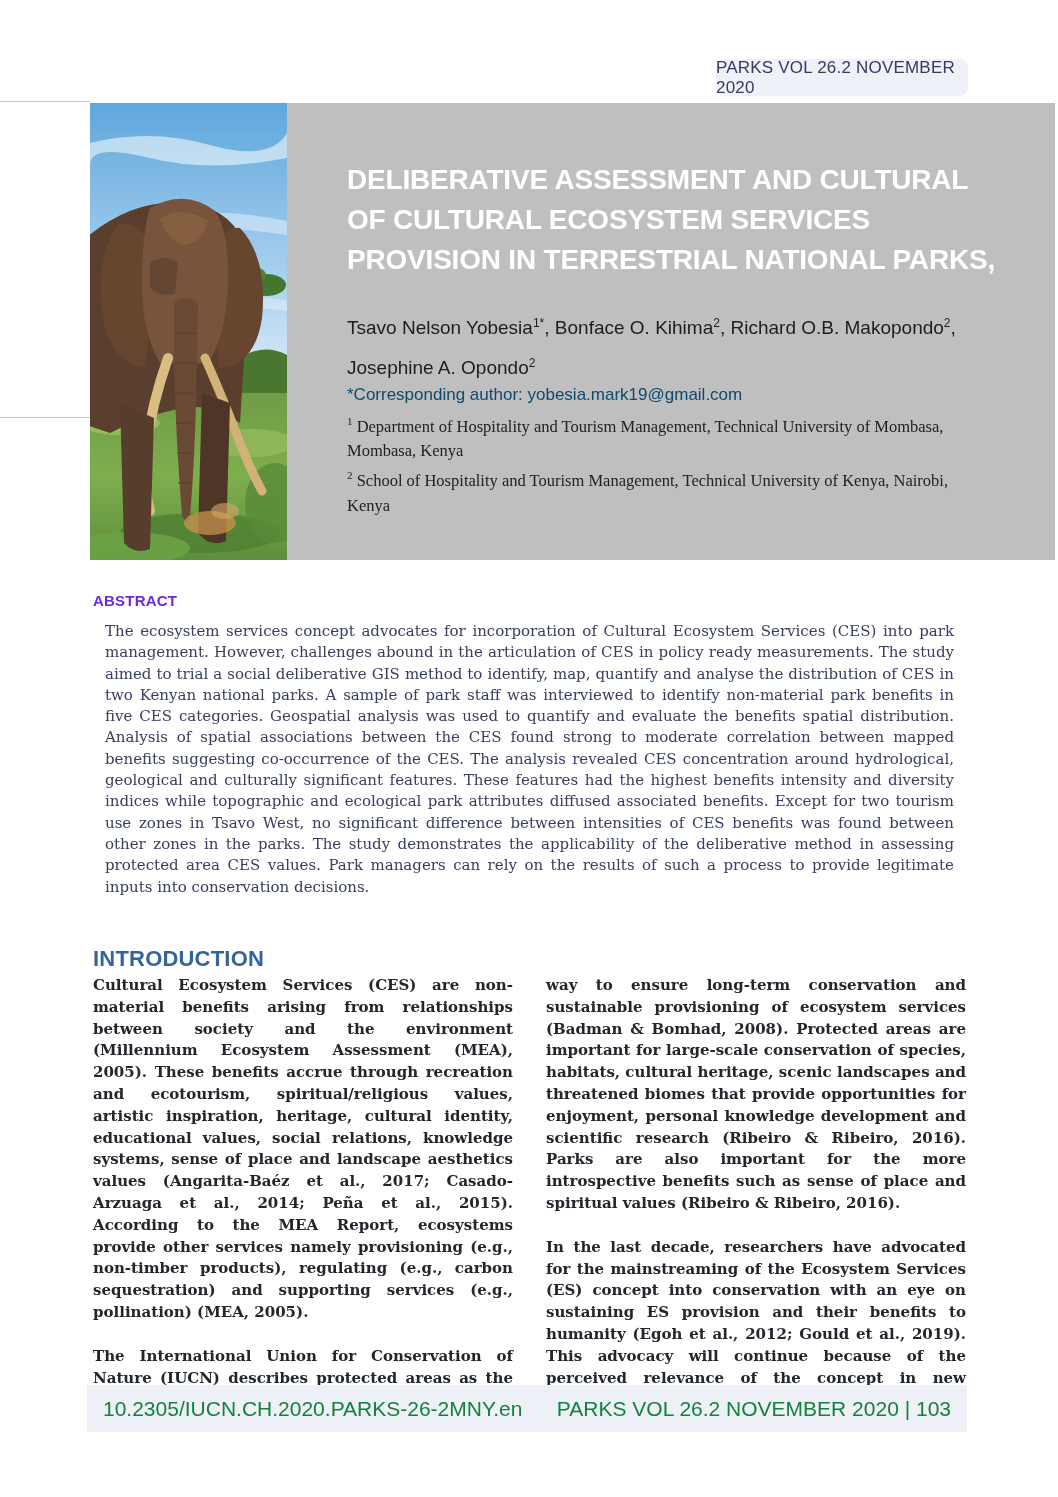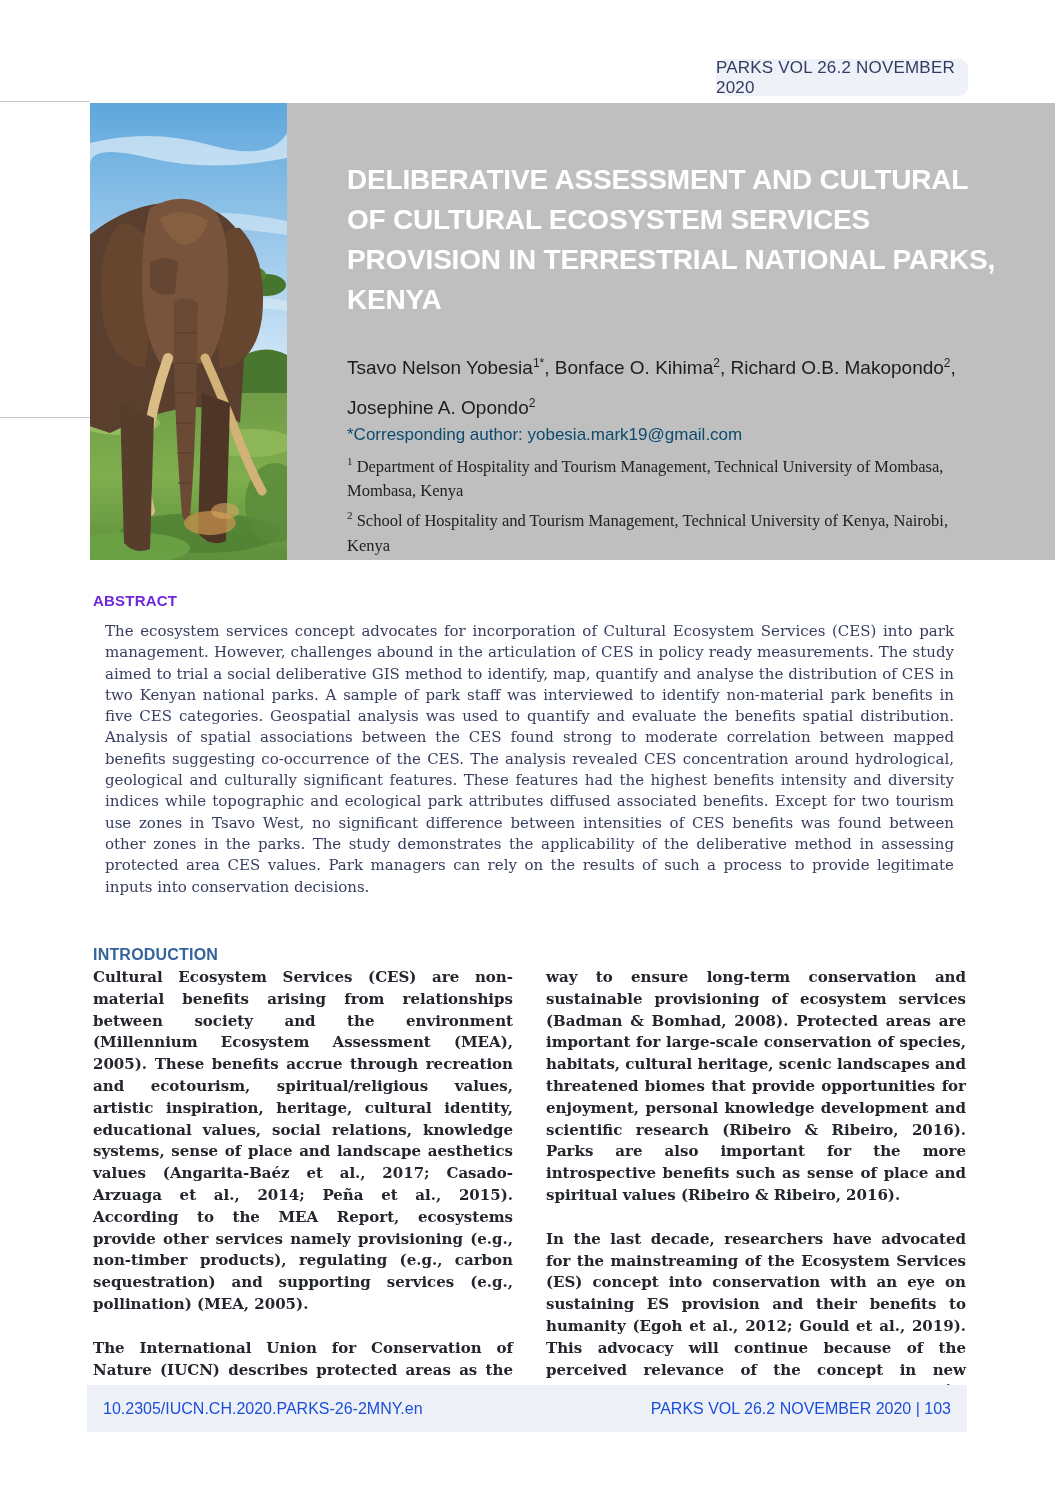--- a/index.html
+++ b/index.html
@@ -56,37 +56,37 @@
   }
   .serif-navy{
     font-family:"DejaVu Serif","Liberation Serif",serif;
     font-size:15px;line-height:21.3px;color:#373d5e;text-align:justify;margin:12px;
   }
   .keywords{margin-top:22px;}
   .kw-label{font-weight:bold;}
   
   .introduction{position:absolute;left:93px;top:946px;width:873px;}
   .introduction h2{
-    margin:0 0 3px 0;font-size:16px;font-weight:bold;color:#35639b;
+    margin:0 0 3px 0;font-size:22px;font-weight:bold;color:#35639b;
     letter-spacing:.2px;
   }
   .columns{display:flex;gap:33px;}
   .col{width:420px;}
   .col p{
     font-family:"DejaVu Serif","Liberation Serif",serif;
     font-size:15px;line-height:21.8px;color:#24262d;text-align:justify;
     margin:0 0 22px 0;
     font-weight:bold;
   }
   
   .footer{
     position:absolute;left:87px;top:1385px;width:880px;height:47px;
     background:#edf1f7;display:flex;align-items:center;justify-content:space-between;
     padding:0 16px;box-sizing:border-box;
-    color:#1d4ed8;font-size:16px;
+    color:#15803d;font-size:21px;
   }
 </style>
 </head>
 <body>
 
 <div class="page">
 
   <div class="badge">
     <span>PARKS VOL 26.2 NOVEMBER 2020</span>
   </div>
@@ -150,21 +150,20 @@
 
         <ellipse cx="120" cy="420" rx="26" ry="12" fill="#c8934f" opacity="0.75"></ellipse>
         <ellipse cx="135" cy="408" rx="14" ry="8" fill="#d8a763" opacity="0.6"></ellipse>
       </svg>
     </div>
 
     <div class="hero-content">
       <div class="title-line">DELIBERATIVE ASSESSMENT AND CULTURAL</div>
       <div class="title-line">OF CULTURAL ECOSYSTEM SERVICES</div>
       <div class="title-line">PROVISION IN TERRESTRIAL NATIONAL PARKS,</div>
-      <div class="title-line">KENYA</div>
 
       <div class="authors"><span><span>Tsavo Nelson Yobesia</span><sup>1*</sup><span>, </span></span><span><span>Bonface O. Kihima</span><sup>2</sup><span>, </span></span><span><span>Richard O.B. Makopondo</span><sup>2</sup><span>, </span></span><span><span>Josephine A. Opondo</span><sup>2</sup><span></span></span></div>
 
       <div class="corresponding">*Corresponding author: yobesia.mark19@gmail.com</div>
 
       <div class="affiliations">
         <div><sup>1</sup> <span>Department of Hospitality and Tourism Management, Technical University of Mombasa, Mombasa, Kenya</span></div>
         <div><sup>2</sup> <span>School of Hospitality and Tourism Management, Technical University of Kenya, Nairobi, Kenya</span></div>
       </div>
     </div>

